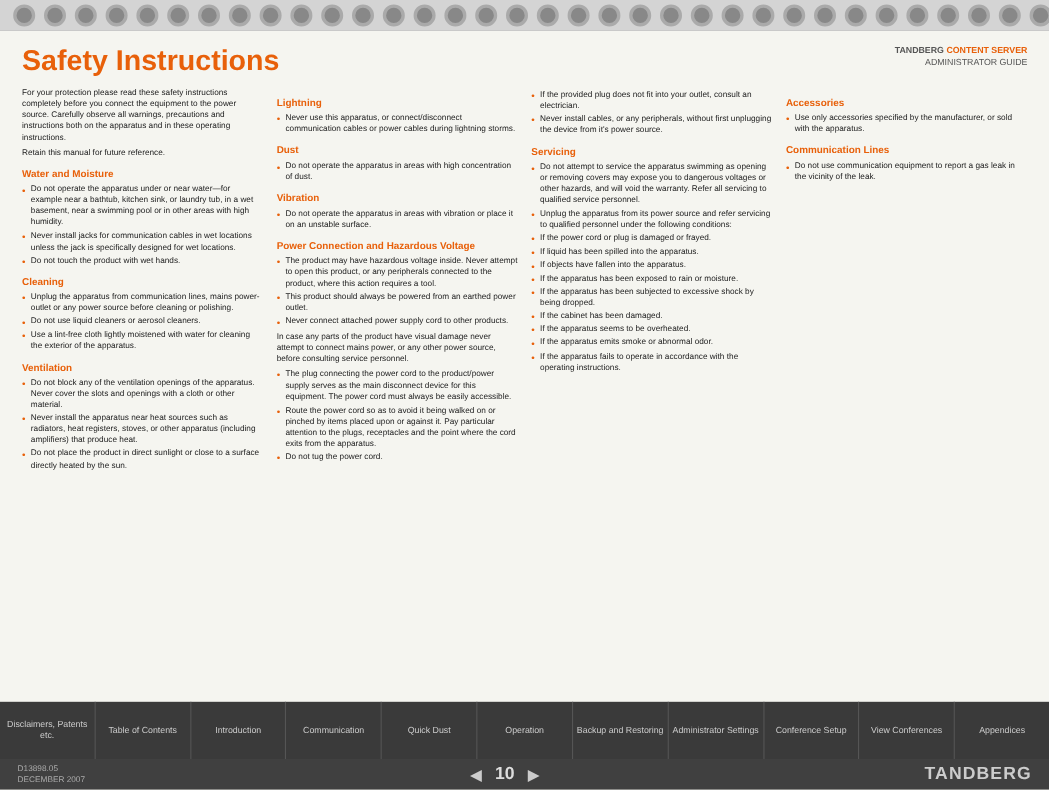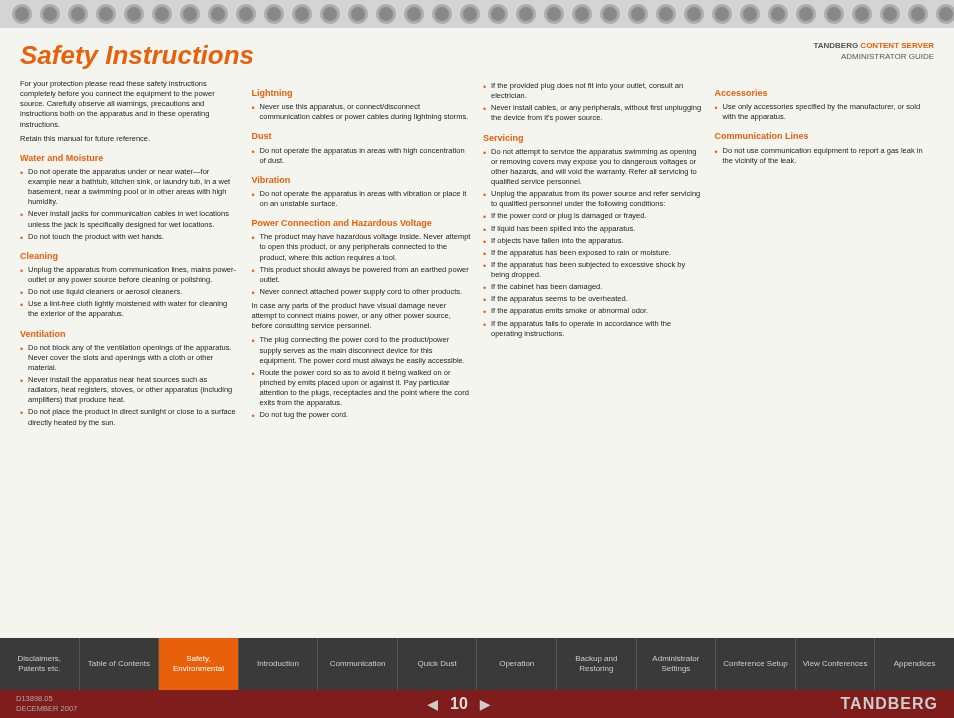--- a/index.html
+++ b/index.html
@@ -50,21 +50,20 @@
     .doc-header {
       padding: 12px 20px 4px 20px;
       display: flex;
       justify-content: space-between;
       align-items: flex-start;
     }
     .doc-title {
       font-size: 26px;
       color: #e8600a;
       font-weight: bold;
-      font-style: italic;
     }
     .doc-subtitle {
       text-align: right;
       font-size: 8px;
       color: #555;
       line-height: 1.4;
     }
     
     .doc-content {
       flex: 1;
@@ -129,21 +128,21 @@
       padding: 4px 3px;
       cursor: pointer;
       line-height: 1.2;
     }
     .nav-tab.active {
       background: #e8600a;
       color: white;
     }
     
     .doc-footer {
-      background: #7f1d1d;
+      background: #404040;
       height: 28px;
       display: flex;
       align-items: center;
       justify-content: space-between;
       padding: 0 16px;
     }
     .footer-left {
       font-size: 7.5px;
       color: #aaa;
       line-height: 1.4;
@@ -270,21 +269,21 @@
 
         <div class="section-title">Power Connection and Hazardous Voltage</div>
         <ul class="bullet-list">
           <li>The product may have hazardous voltage inside. Never attempt to open this product, or any peripherals connected to the product, where this action requires a tool.</li>
           <li>This product should always be powered from an earthed power outlet.</li>
           <li>Never connect attached power supply cord to other products.</li>
         </ul>
         <p>In case any parts of the product have visual damage never attempt to connect mains power, or any other power source, before consulting service personnel.</p>
         <ul class="bullet-list">
           <li>The plug connecting the power cord to the product/power supply serves as the main disconnect device for this equipment. The power cord must always be easily accessible.</li>
-          <li>Route the power cord so as to avoid it being walked on or pinched by emits placed upon or against it. Pay particular attention to the plugs, receptacles and the point where the cord exits from the apparatus.</li>
+          <li>Route the power cord so as to avoid it being walked on or pinched by items placed upon or against it. Pay particular attention to the plugs, receptacles and the point where the cord exits from the apparatus.</li>
           <li>Do not tug the power cord.</li>
         </ul>
       </div>
 
       <div class="col">
         <ul class="bullet-list" style="margin-top:2px;">
           <li>If the provided plug does not fit into your outlet, consult an electrician.</li>
           <li>Never install cables, or any peripherals, without first unplugging the device from it's power source.</li>
         </ul>
 
@@ -317,23 +316,20 @@
       </div>
     </div>
 
     <div class="bottom-nav">
       <div class="nav-tab">
         <span>Disclaimers, Patents etc.</span>
       </div>
       <div class="nav-tab">
         <span>Table of Contents</span>
       </div>
-      <div class="nav-tab active">
-        <span>Safety, Environmental</span>
-      </div>
       <div class="nav-tab">
         <span>Introduction</span>
       </div>
       <div class="nav-tab">
         <span>Communication</span>
       </div>
       <div class="nav-tab">
         <span>Quick Dust</span>
       </div>
       <div class="nav-tab">

